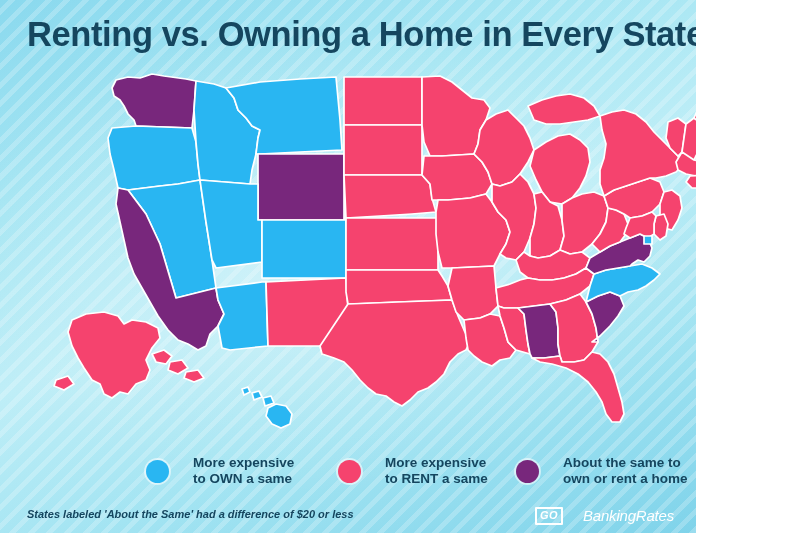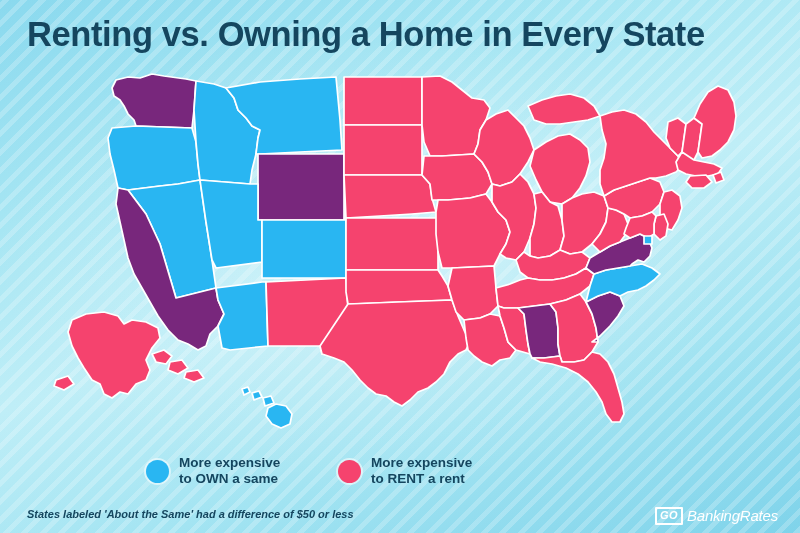--- a/index.html
+++ b/index.html
@@ -2,21 +2,21 @@
 <html><head>
 <meta charset="utf-8">
 <style>
   html, body {
     margin: 0;
     padding: 0;
     background: #ffffff;
   }
   #infographic {
     position: relative;
-    width: 800px;
+    width: 696px;
     height: 533px;
     overflow: hidden;
     font-family: "Liberation Sans", sans-serif;
     background: linear-gradient(160deg, #8ad9ee 0%, #a7e6f3 28%, #bfeef7 50%, #a3e4f2 72%, #7fd3ea 100%);
   }
   
   #stripes {
     position: absolute;
     inset: 0;
     background-image: repeating-linear-gradient(
@@ -75,21 +75,21 @@
     align-items: center;
   }
   .legend-dot {
     width: 23px;
     height: 23px;
     border-radius: 50%;
     flex: 0 0 auto;
     box-shadow: 0 0 0 2px rgba(255,255,255,0.55);
   }
   .legend-text {
-    margin-left: 10px;
+    margin-left: 24px;
     font-size: 13.5px;
     font-weight: bold;
     line-height: 16px;
     color: #15465f;
     white-space: nowrap;
   }
   #legend-own  { left: 146px; top: 3px; }
   #legend-rent { left: 338px; top: 3px; }
   #legend-same { left: 516px; top: 3px; }
 
@@ -120,21 +120,21 @@
     font-weight: bold;
     letter-spacing: 0.5px;
     padding: 0px 3px 1px 3px;
     line-height: 13px;
     border-radius: 1px;
   }
   #logo-word {
     color: #ffffff;
     font-size: 15px;
     font-weight: normal;
-    margin-left: 4px;
+    margin-left: 20px;
     letter-spacing: -0.2px;
   }
 </style>
 </head>
 <body>
 
 <div id="infographic">
 
   <div id="stripes"></div>
   <div id="glow"></div>
@@ -262,25 +262,32 @@
       <div class="legend-dot" style="background: rgb(41, 182, 242);"></div>
       <div class="legend-text">
         <div>More expensive</div>
         <div>to OWN a same</div>
       </div>
     </div>
     <div class="legend-item" id="legend-rent">
       <div class="legend-dot" style="background: rgb(245, 67, 110);"></div>
       <div class="legend-text">
         <div>More expensive</div>
-        <div>to RENT a rent</div>
+        <div>to RENT a same</div>
+      </div>
+    </div>
+    <div class="legend-item" id="legend-same">
+      <div class="legend-dot" style="background: rgb(120, 39, 124);"></div>
+      <div class="legend-text">
+        <div>About the same to</div>
+        <div>own or rent a home</div>
       </div>
     </div>
   </div>
 
-  <div id="footnote">States labeled 'About the Same' had a difference of $50 or less</div>
+  <div id="footnote">States labeled 'About the Same' had a difference of $20 or less</div>
 
   <div id="logo">
     <div id="logo-mark">GO</div>
     <div id="logo-word">BankingRates</div>
   </div>
 
 </div>
 
 </body></html>

